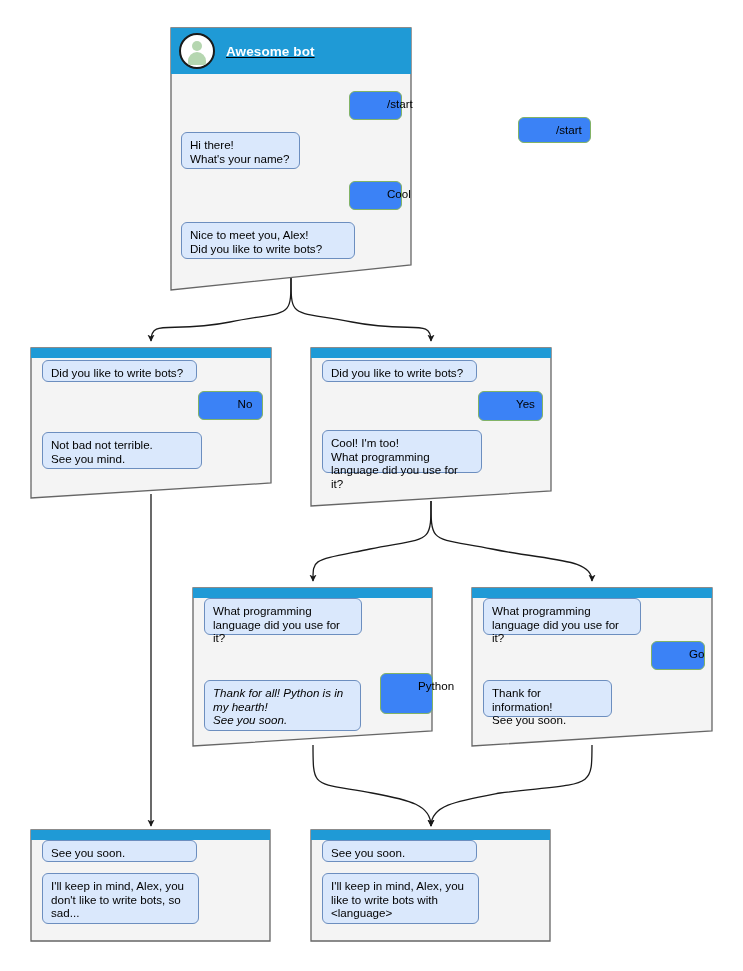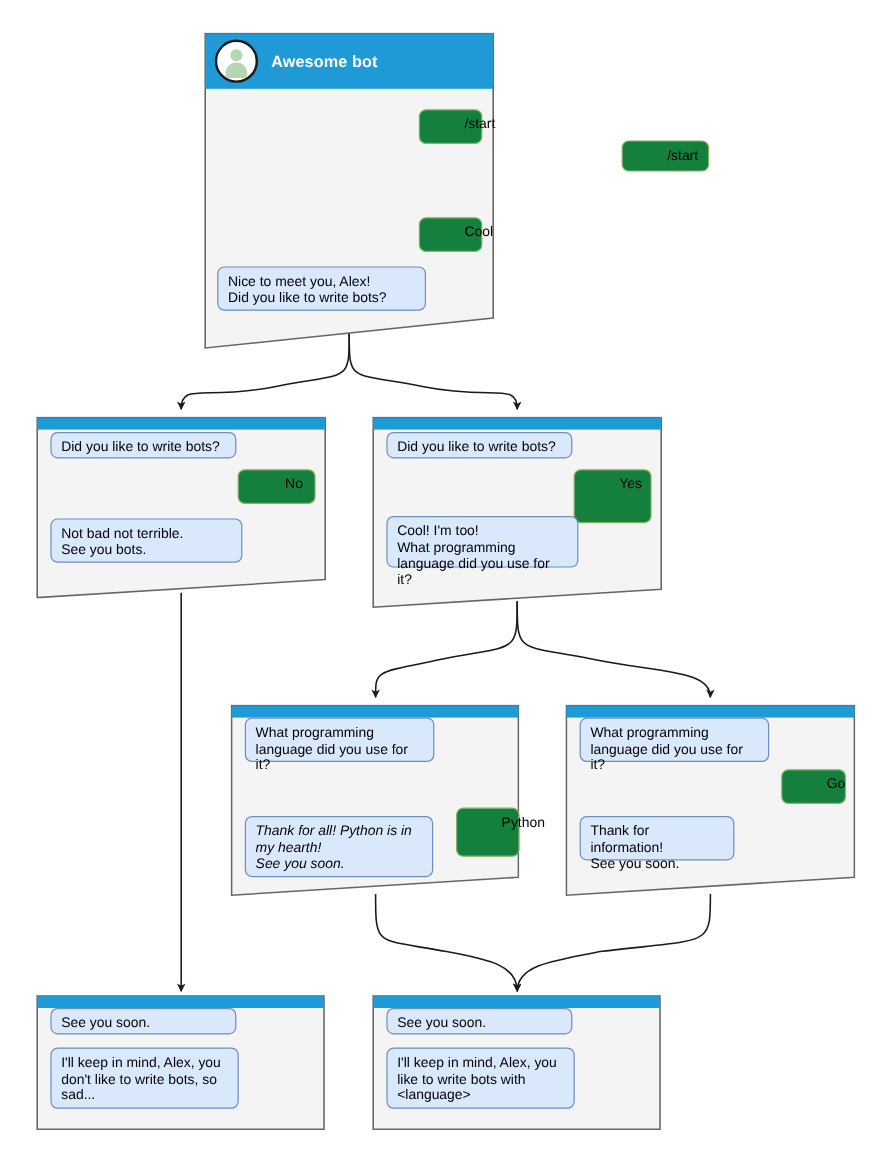--- a/index.html
+++ b/index.html
@@ -50,20 +50,21 @@
     top: 1px;
     right: 1px;
     height: 10px;
     background: #1f9ad6;
   }
   .card-header.tall {
     height: 46px;
     display: flex;
     align-items: center;
     padding-left: 8px;
+    text-decoration: underline;
   }
   .avatar {
     width: 36px;
     height: 36px;
     border-radius: 50%;
     background: #ffffff;
     border: 2px solid #1a1a1a;
     box-sizing: border-box;
     position: relative;
     flex: 0 0 auto;
@@ -105,21 +106,21 @@
     color: #000000;
     padding: 5px 8px 5px 8px;
     white-space: pre-line;
   }
   .bubble.bot {
     background: #dae8fc;
     border-color: #6c8ebf;
     left: 14px;
   }
   .bubble.user {
-    background: #15803d;
+    background: #3b82f6;
     border-color: #82b366;
     padding-left: 37px;
   }
 </style>
 </head>
 <body>
 
 <div id="canvas">
 
   <svg class="edges" width="743" height="971" viewBox="0 0 743 971">
@@ -156,47 +157,49 @@
           <div class="head"></div>
             <div class="body"></div>
         </div>
         <div class="bot-title">Awesome bot</div>
       </div>
       <div class="bubble user" style="left:348px; top:90px; width:undefined;">/start</div>
     </div>
   </div>
 
   <div class="bubble user" style="position:absolute; left:349px; top:91px; width:53px; height:29px;">/start</div>
+  <div class="bubble bot" style="position:absolute; left:181px; top:132px; width:119px; height:37px;">Hi there!
+What's your name?</div>
   <div class="bubble user" style="position:absolute; left:349px; top:181px; width:53px; height:29px;">Cool</div>
   <div class="bubble bot" style="position:absolute; left:181px; top:222px; width:174px; height:37px;">Nice to meet you, Alex!
 Did you like to write bots?</div>
 
   <div class="card" style="left:30px; top:347px; width:242px; height:152px;">
     <svg class="card-shape" viewBox="0 0 242 152" preserveAspectRatio="none">
       <polygon points="1,1 241,1 241,136 1,151" fill="#f4f4f4" stroke="#666666" stroke-width="1.3"></polygon>
     </svg>
     <div class="card-inner">
       <div class="card-header"></div>
     </div>
   </div>
   <div class="bubble bot" style="position:absolute; left:42px; top:360px; width:155px; height:22px;">Did you like to write bots?</div>
   <div class="bubble user" style="position:absolute; left:198px; top:391px; width:65px; height:29px;text-align:center;">No</div>
   <div class="bubble bot" style="position:absolute; left:42px; top:432px; width:160px; height:37px;">Not bad not terrible.
-See you bots.</div>
+See you mind.</div>
 
   <div class="card" style="left:310px; top:347px; width:242px; height:160px;">
     <svg class="card-shape" viewBox="0 0 242 160" preserveAspectRatio="none">
       <polygon points="1,1 241,1 241,144 1,159" fill="#f4f4f4" stroke="#666666" stroke-width="1.3"></polygon>
     </svg>
     <div class="card-inner">
       <div class="card-header"></div>
     </div>
   </div>
   <div class="bubble bot" style="position:absolute; left:322px; top:360px; width:155px; height:22px;">Did you like to write bots?</div>
-  <div class="bubble user" style="position:absolute; left:478px; top:391px; width:65px; height:45px;">Yes</div>
+  <div class="bubble user" style="position:absolute; left:478px; top:391px; width:65px; height:30px;">Yes</div>
   <div class="bubble bot" style="position:absolute; left:322px; top:430px; width:160px; height:43px;">Cool! I'm too!
 What programming
 language did you use for it?</div>
 
   <div class="card" style="left:192px; top:587px; width:241px; height:160px;">
     <svg class="card-shape" viewBox="0 0 241 160" preserveAspectRatio="none">
       <polygon points="1,1 240,1 240,144 1,159" fill="#f4f4f4" stroke="#666666" stroke-width="1.3"></polygon>
     </svg>
     <div class="card-inner">
       <div class="card-header"></div>

